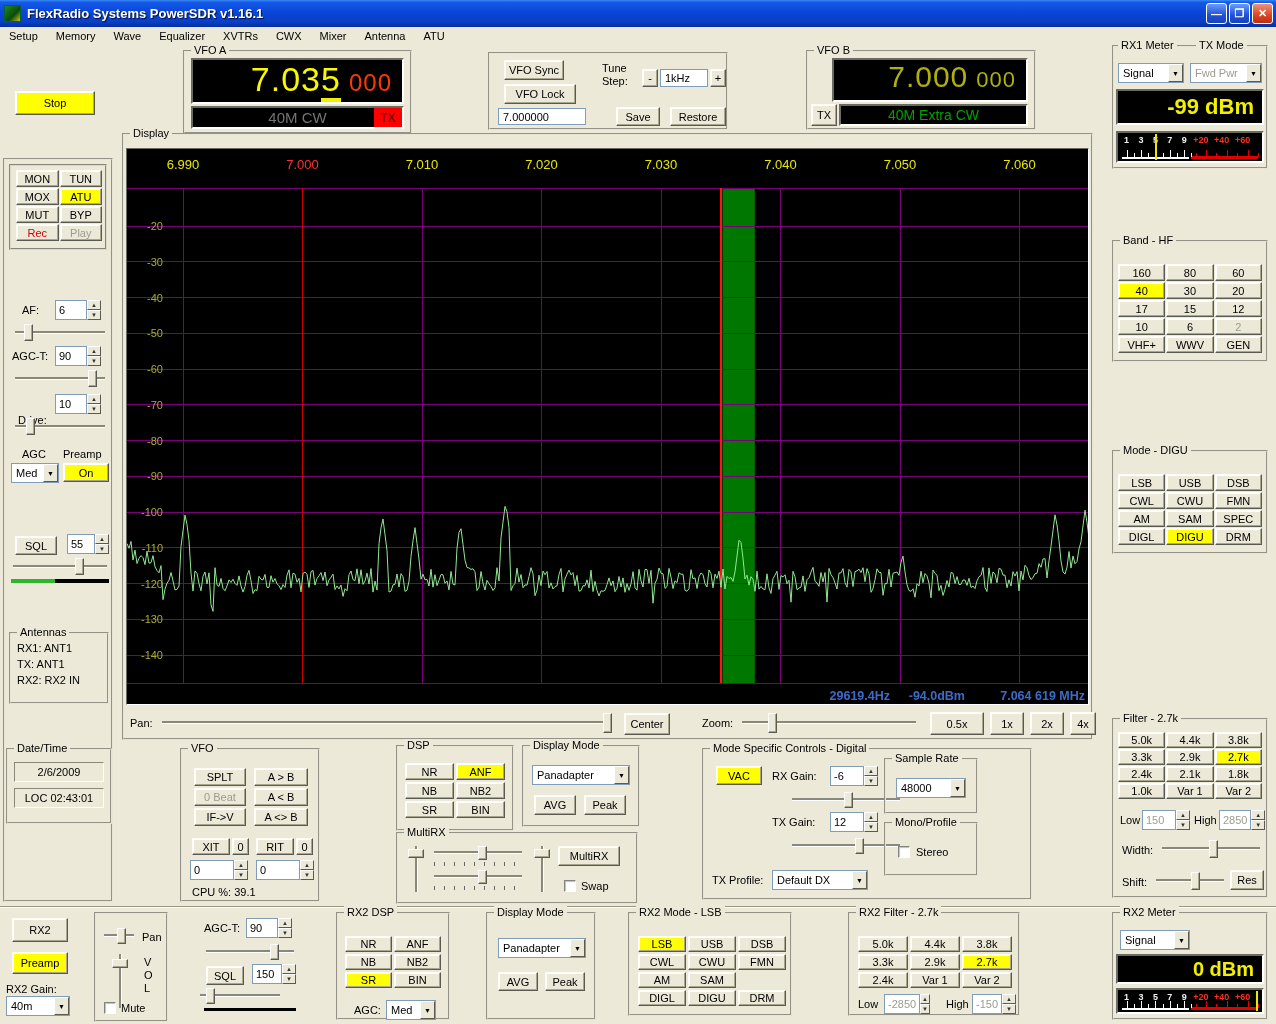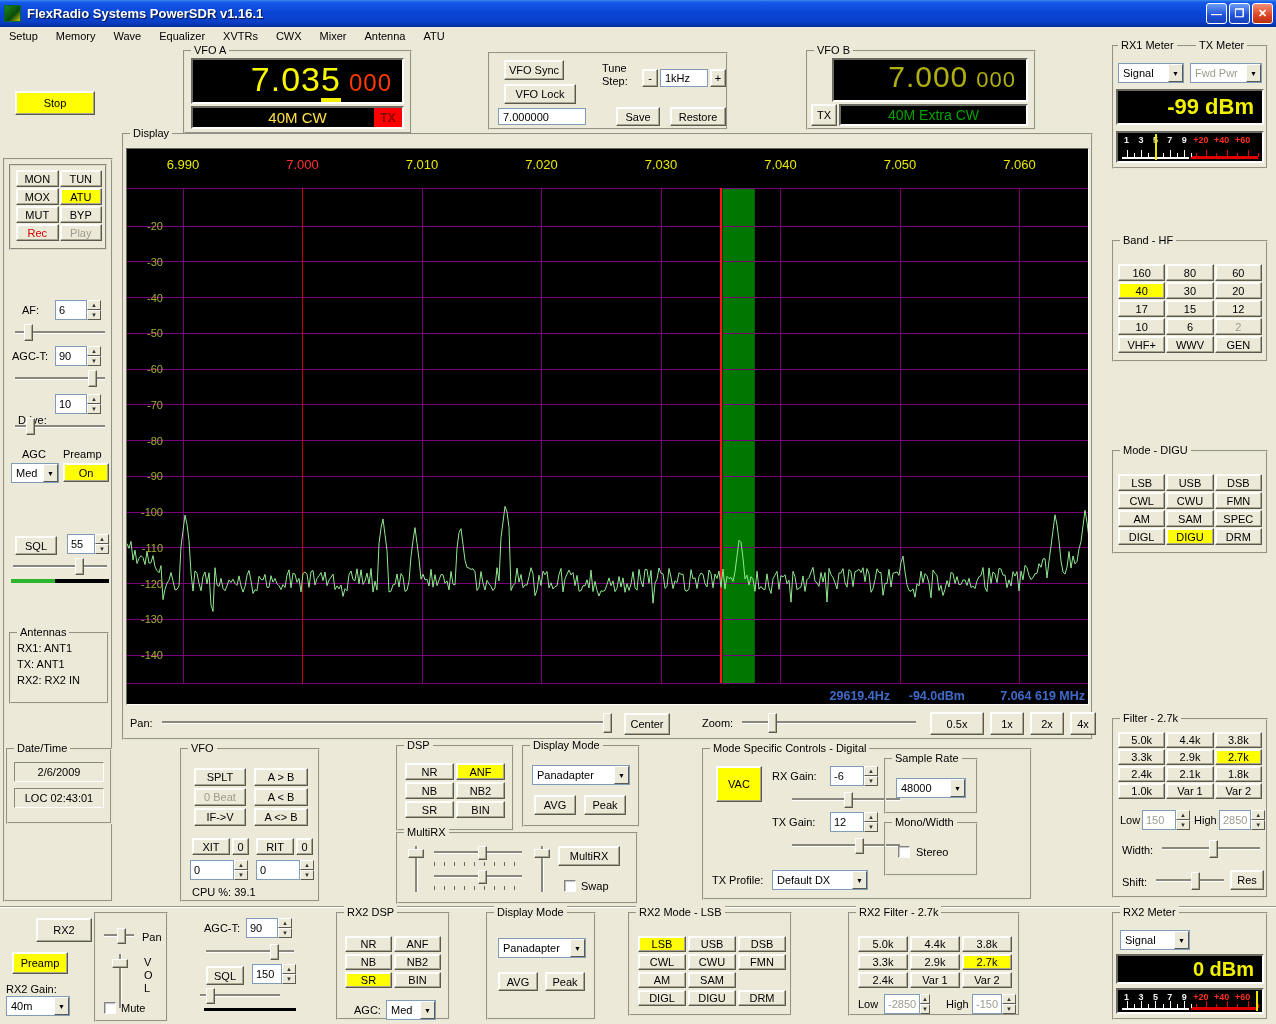--- a/index.html
+++ b/index.html
@@ -57,21 +57,21 @@
               border-color:#fff #5A5A50 #5A5A50 #fff; box-shadow:inset -1px -1px 0 #A8A590; }
   .tickrow { position:absolute; height:4px; background-image:repeating-linear-gradient(90deg,#666 0 1px,transparent 1px 10px); }
   .chk { position:absolute; width:12px; height:12px; background:#fff; border:1px solid; border-color:#848280 #FDFDFD #FDFDFD #848280; box-shadow:inset 1px 1px 1px rgba(0,0,0,.25); }
   
   .vfo-freq { display:flex; align-items:baseline; justify-content:flex-end; padding-right:10px; height:100%; }
   .vfo-main { font-size:34px; color:#F8F800; letter-spacing:1px; }
   .vfo-main u { text-decoration:none; border-bottom:4px solid #F0F000; }
   .vfo-sub { font-size:24px; margin-left:8px; color:#FF3800; letter-spacing:1px; }
   .vfoB .vfo-main { color:#AFAF10; font-size:30px; }
   .vfoB .vfo-sub { color:#AFAF10; font-size:22px; }
-  .bandtxt { width:100%; height:100%; display:flex; align-items:center; justify-content:center; font-size:15px; color:#fde047; }
+  .bandtxt { width:100%; height:100%; display:flex; align-items:center; justify-content:center; font-size:15px; color:#737373; }
   .txbadge { position:absolute; right:0; top:0; bottom:0; width:28px; background:#FF0000; color:#8B0000;
              font-weight:bold; display:flex; align-items:center; justify-content:center; font-size:12px; }
   .meterval { width:100%; height:100%; display:flex; align-items:center; justify-content:flex-end; padding-right:8px;
               color:#F0F000; font-size:22px; font-weight:bold; }
   
   .mscale { position:absolute; background:#000; border:2px solid; border-color:#6A6A60 #FFF #FFF #6A6A60; overflow:hidden; }
   .ms-num { position:absolute; top:2px; transform:translateX(-50%); font-weight:bold; font-size:9px; }
   .ms-tick { position:absolute; width:1px; bottom:4px; }
   .ms-base { position:absolute; bottom:2px; height:2px; }
   .ms-needle { position:absolute; top:1px; bottom:1px; width:2px; background:#E8E800; }
@@ -229,21 +229,21 @@
       </div>
   </div>
   <div class="btn abs" style="left:3px;top:52px;width:26px;height:22px;">TX</div>
   <div class="blackbox" style="left:31px;top:52px;width:189px;height:22px;">
     <div class="bandtxt" style="font-size:14px;color:#00A000;">40M Extra CW</div>
   </div>
 </div>
 
 <div class="grp" style="left:1112px;top:45px;width:156px;height:124px;">
   <span class="grp-label" style="left:4px;">RX1 Meter</span>
-  <span class="grp-label" style="left:82px;">TX Meter</span>
+  <span class="grp-label" style="left:82px;">TX Mode</span>
   <div class="combo" style="left:4px;top:16px;width:66px;height:20px;">
     <div class="cval">Signal</div>
       <div class="cbtn">▼</div>
   </div>
   <div class="combo gray" style="left:76px;top:16px;width:72px;height:20px;">
     <div class="cval">Fwd Pwr</div>
       <div class="cbtn">▼</div>
   </div>
   <div class="blackbox" style="left:2px;top:42px;width:148px;height:36px;">
     <div class="meterval">-99 dBm</div>
@@ -432,21 +432,21 @@
     <div class="vs-track"></div>
     <div class="vs-thumb" style="top:10%;"></div>
   </div>
   <div class="btn abs" style="left:160px;top:12px;width:62px;height:20px;">MultiRX</div>
   <div class="chk" style="left:166px;top:46px;"></div>
   <span class="lbl" style="left:183px;top:46px;">Swap</span>
 </div>
 
 <div class="grp" style="left:702px;top:748px;width:330px;height:152px;">
   <span class="grp-label">Mode Specific Controls - Digital</span>
-  <div class="btn abs" style="left:12px;top:16px;width:46px;height:36px;background:#FFFF00;">VAC</div>
+  <div class="btn abs" style="left:12px;top:16px;width:46px;height:19px;background:#FFFF00;">VAC</div>
   <span class="lbl" style="left:68px;top:20px;">RX Gain:</span>
   <div class="spin" style="left:126px;top:16px;width:48px;height:20px;">
     <div class="sval">-6</div>
       <div class="sarr">
         <div>▲</div>
         <div>▼</div>
       </div>
   </div>
   <div class="hslider" style="left:86px;top:42px;width:112px;height:16px;">
     <div class="hs-track"></div>
@@ -470,21 +470,21 @@
       <div class="cbtn">▼</div>
   </div>
   <div class="grp" style="left:180px;top:8px;width:94px;height:56px;">
     <span class="grp-label">Sample Rate</span>
     <div class="combo" style="left:10px;top:18px;width:70px;height:20px;">
       <div class="cval">48000</div>
         <div class="cbtn">▼</div>
     </div>
   </div>
   <div class="grp" style="left:180px;top:72px;width:94px;height:54px;">
-    <span class="grp-label">Mono/Width</span>
+    <span class="grp-label">Mono/Profile</span>
     <div class="chk" style="left:12px;top:22px;"></div>
     <span class="lbl" style="left:30px;top:22px;">Stereo</span>
   </div>
 </div>
 
 <div class="grp" style="left:1112px;top:240px;width:156px;height:122px;">
   <span class="grp-label">Band - HF</span>
   <div class="btngrid" style="left:4px;top:22px;width:144px;grid-template-columns:repeat(3,1fr);grid-auto-rows:17px;gap:1px;">
       <div class="btn">160</div>
       <div class="btn">80</div>
@@ -562,21 +562,21 @@
   <span class="lbl" style="left:8px;top:156px;">Shift:</span>
   <div class="hslider" style="left:40px;top:152px;width:72px;height:18px;">
     <div class="hs-track"></div>
     <div class="hs-thumb" style="left:52%;"></div>
   </div>
   <div class="btn abs" style="left:116px;top:150px;width:34px;height:20px;">Res</div>
 </div>
 
 <div class="hr-groove" style="left:0;top:906px;width:1276px;"></div>
 
-<div class="btn abs" style="left:12px;top:918px;width:56px;height:24px;margin-left:24px;">RX2</div>
+<div class="btn abs" style="left:12px;top:918px;width:56px;height:24px;">RX2</div>
 <div class="btn abs" style="left:12px;top:952px;width:56px;height:22px;background:#FFFF00;">Preamp</div>
 <span class="lbl" style="left:6px;top:983px;">RX2 Gain:</span>
 <div class="combo" style="left:6px;top:996px;width:64px;height:20px;">
   <div class="cval">40m</div>
     <div class="cbtn">▼</div>
 </div>
 
 <div class="grp" style="left:94px;top:912px;width:74px;height:110px;">
   <div class="hslider" style="left:6px;top:14px;width:34px;height:16px;">
     <div class="hs-track"></div>

